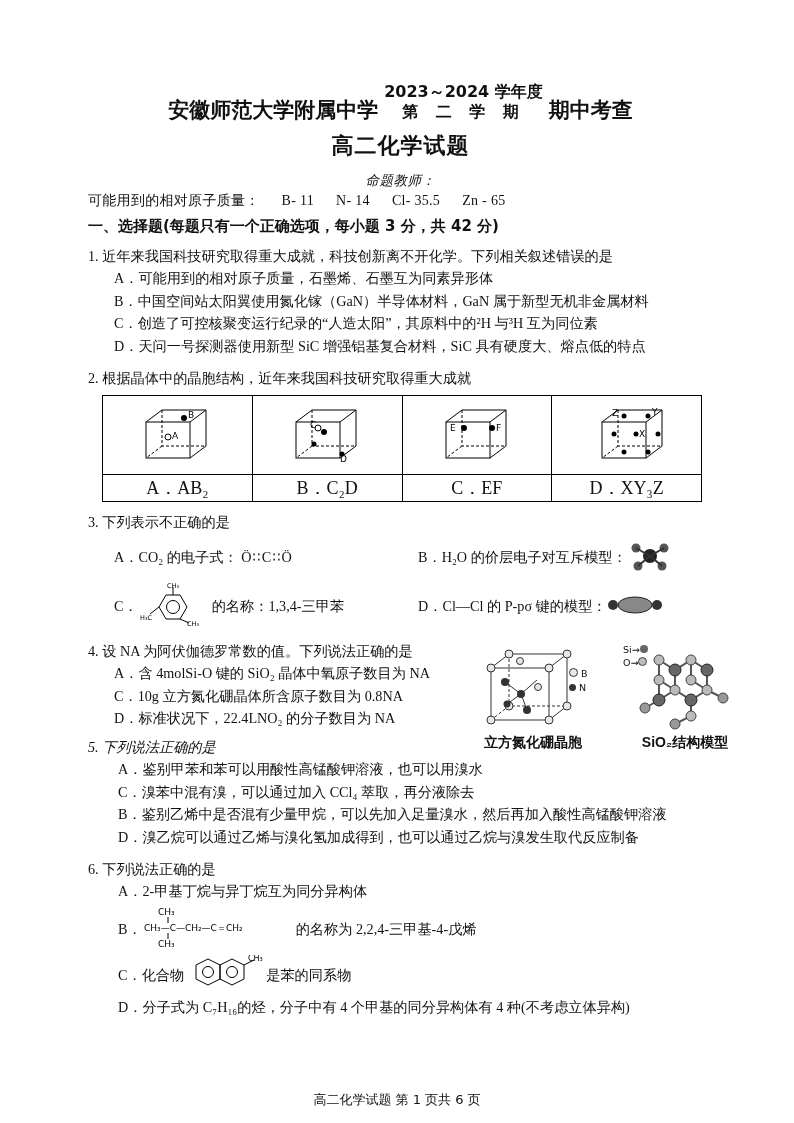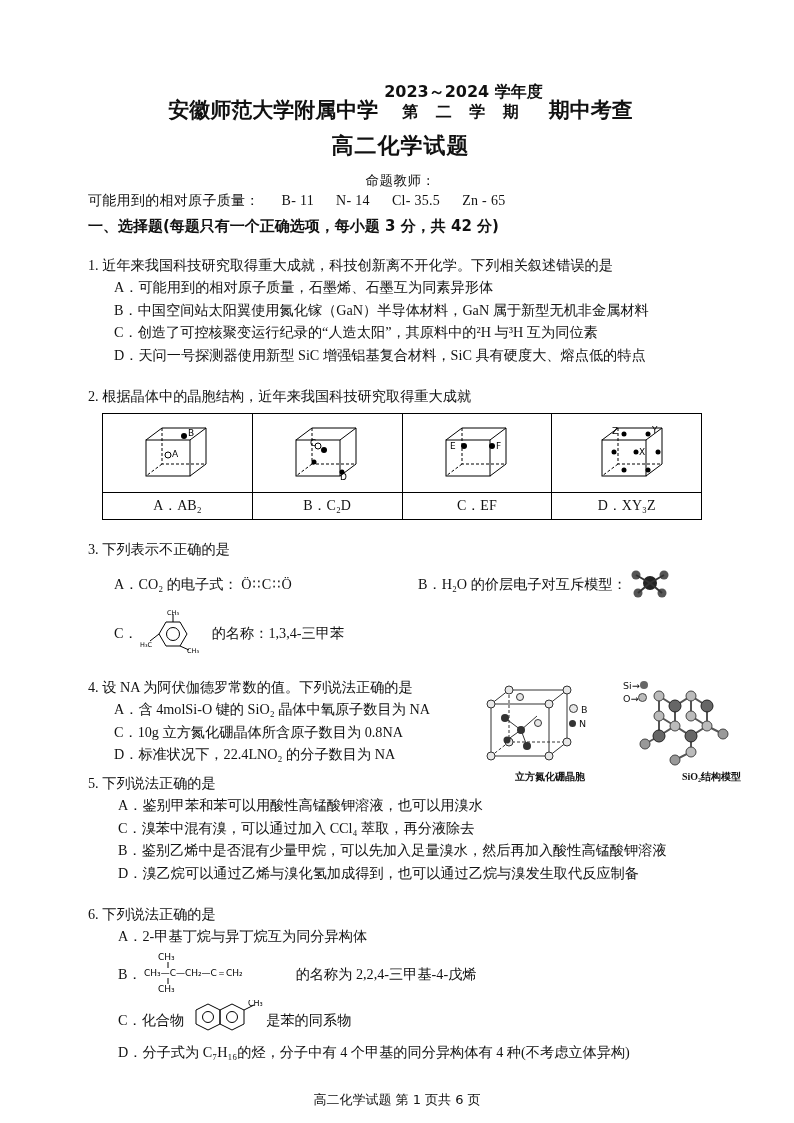--- a/index.html
+++ b/index.html
@@ -66,41 +66,42 @@
     font-weight: bold;
     font-size: 22px;
     margin-top: 9px;
     letter-spacing: 1px;
   }
   .teacher {
     text-align: center;
     font-size: 13.5px;
     margin-top: 11px;
     letter-spacing: 0.5px;
+    font-style: italic;
   }
   .atomic {
     font-size: 14px;
     margin-top: 2px;
     letter-spacing: 0.3px;
   }
   .atomic .gap { display: inline-block; width: 22px; }
 
   
   .section-title {
     font-weight: bold;
     font-size: 15px;
     margin-top: 7px;
     margin-bottom: 2px;
     font-family: "DejaVu Sans", sans-serif;
   }
 
   .q {
     font-size: 14.2px;
     line-height: 1.55;
-    margin-top: 18px;
+    margin-top: 9px;
   }
   .opt {
     font-size: 14.2px;
     line-height: 1.6;
     padding-left: 26px;
   }
   .opt.indent2 { padding-left: 30px; }
 
   
   .cryst-table {
@@ -108,21 +109,21 @@
     margin: 6px 0 2px 14px;
     border-collapse: collapse;
     table-layout: fixed;
   }
   .cryst-table td {
     border: 1px solid #000;
     text-align: center;
     vertical-align: middle;
   }
   .cryst-cell { height: 78px; padding: 0; }
-  .cryst-label { height: 24px; font-size: 14px; }
+  .cryst-label { height: 24px; font-size: 18px; }
 
   .cube {
     position: relative;
     width: 74px;
     height: 58px;
     margin: 0 auto;
   }
   .cube svg { display: block; }
 
   
@@ -141,23 +142,23 @@
   
   .q4-wrap { position: relative; }
   .q4-figs {
     position: absolute;
     right: -18px;
     top: 6px;
     width: 250px;
     height: 120px;
   }
   .fig-cap {
-    text-align: right;
-    font-size: 10px;
-    font-family: Liberation Serif, serif;
+    text-align: center;
+    font-size: 14px;
+    font-family: Liberation Sans, sans-serif;
     font-weight: bold;
   }
 
   .footer {
     position: absolute;
     left: 0;
     right: 0;
     bottom: 14px;
     text-align: center;
     font-size: 13px;
@@ -332,20 +333,30 @@
               <line x1="33" y1="12" x2="33" y2="4"></line>
               <line x1="19" y1="24" x2="10" y2="31"></line>
               <line x1="40" y1="36" x2="49" y2="40"></line>
             </g>
             <text x="27" y="5" font-size="6.5" font-family="DejaVu Sans">CH₃</text>
             <text x="0" y="37" font-size="6.5" font-family="DejaVu Sans">H₃C</text>
             <text x="47" y="43" font-size="6.5" font-family="DejaVu Sans">CH₃</text>
           </svg>
         </span>
         <span>的名称：1,3,4-三甲苯</span>
+      </div>
+      <div class="c2">
+        <span>D．Cl—Cl 的 P-pσ 键的模型：</span>
+        <span>
+          <svg width="56" height="24" viewBox="0 0 56 24">
+            <ellipse cx="28" cy="12" rx="17" ry="8" fill="#888" stroke="#222"></ellipse>
+            <circle cx="6" cy="12" r="5" fill="#333"></circle>
+            <circle cx="50" cy="12" r="5" fill="#333"></circle>
+          </svg>
+        </span>
       </div>
     </div>
 
     <div class="q4-wrap">
       <div class="q">
         <span>4.</span>
         <span>设 NA 为阿伏伽德罗常数的值。下列说法正确的是</span>
       </div>
       <div class="opt">A．含 4molSi-O 键的 SiO₂ 晶体中氧原子数目为 NA</div>
       <div class="opt">C．10g 立方氮化硼晶体所含原子数目为 0.8NA</div>
@@ -418,21 +429,21 @@
           </svg>
           <div style="position:absolute; left:-6px; top:-2px; font-size:9.5px; font-family:'DejaVu Sans',sans-serif;">
             <div><span>Si</span>→<span style="display:inline-block;width:8px;height:8px;border-radius:50%;background:#666;"></span></div>
             <div style="margin-top:2px;"><span>O</span>→<span style="display:inline-block;width:7px;height:7px;border-radius:50%;background:#bbb;border:1px solid #444;"></span></div>
           </div>
           <div class="fig-cap" style="width:112px;">SiO₂结构模型</div>
         </div>
       </div>
     </div>
 
-    <div class="q" style="margin-top:6px;">
+    <div class="q" style="margin-top:6px;font-style:italic;">
       <span>5.</span>
       <span>下列说法正确的是</span>
     </div>
     <div class="opt indent2">A．鉴别甲苯和苯可以用酸性高锰酸钾溶液，也可以用溴水</div>
     <div class="opt indent2">C．溴苯中混有溴，可以通过加入 CCl₄ 萃取，再分液除去</div>
     <div class="opt indent2">B．鉴别乙烯中是否混有少量甲烷，可以先加入足量溴水，然后再加入酸性高锰酸钾溶液</div>
     <div class="opt indent2">D．溴乙烷可以通过乙烯与溴化氢加成得到，也可以通过乙烷与溴发生取代反应制备</div>
 
     <div class="q">
       <span>6.</span>

